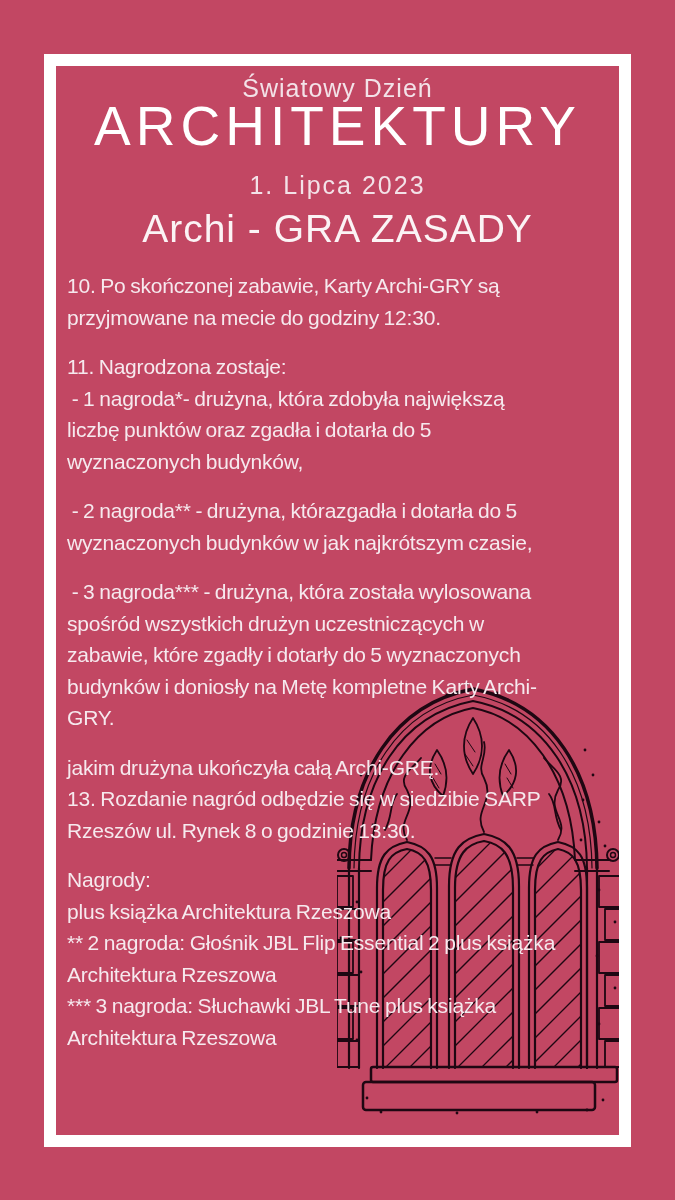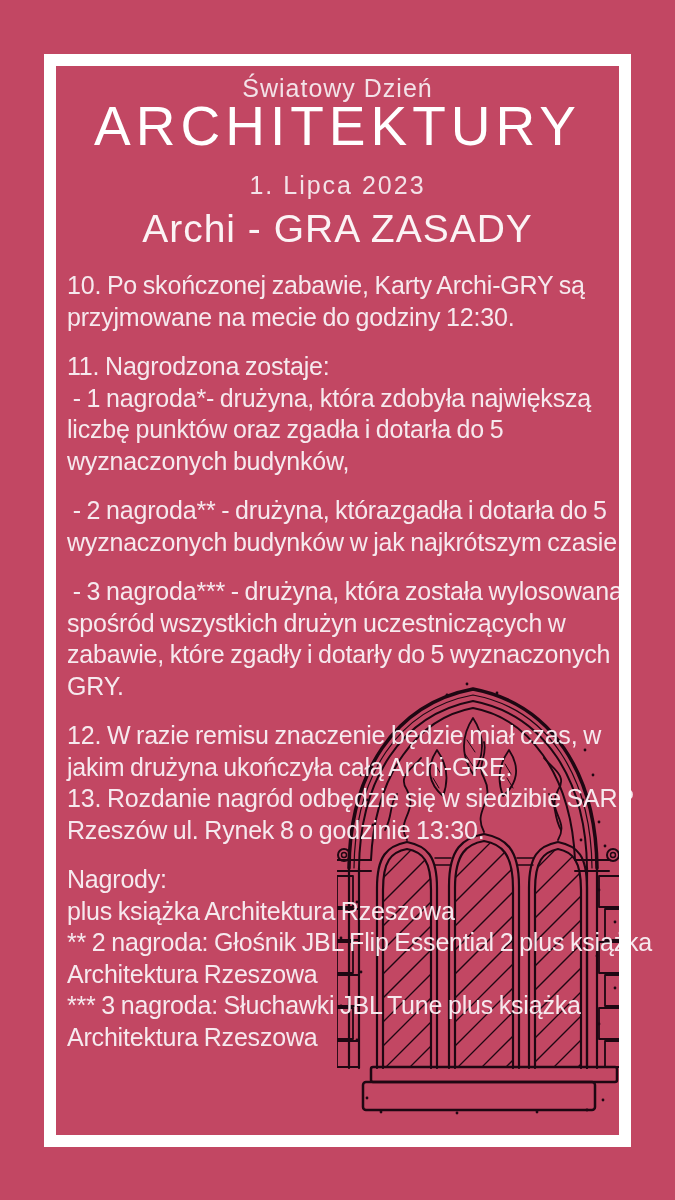--- a/index.html
+++ b/index.html
@@ -16,21 +16,21 @@
     box-sizing:border-box;z-index:5;pointer-events:none;
   }
   .centered{position:absolute;left:56px;width:563px;text-align:center;line-height:1;}
   .pretitle{top:76px;font-size:25px;letter-spacing:1px;color:#f3e2e8;z-index:4;}
   .title{top:99px;font-size:55px;font-weight:400;letter-spacing:5px;color:var(--title,#ffffff);z-index:4;}
   .date{top:153px;font-size:25px;letter-spacing:2px;color:#f3e2e8;z-index:4;margin-top:20px;}
   .section-heading{top:209px;font-size:39px;letter-spacing:1px;color:#fbf3f5;z-index:4;}
   .rules{
     position:absolute;left:67px;top:252px;z-index:4;
     color:var(--text,#f6e9ee);
-    font-size:25px;line-height:31.5px;
+    font-size:21px;line-height:31.5px;
     letter-spacing:-0.2px;word-spacing:-1px;
   }
   .rules p{margin:0 0 18px 0;}
   .line{white-space:pre;}
   .illustration{position:absolute;left:337px;top:680px;z-index:2;color:var(--ink,#1e0712);}
   .illustration *{vector-effect:none;}
 </style>
 </head>
 <body>
 
@@ -169,25 +169,25 @@
     <p>
       </p>
       <div class="line"> - 2 nagroda** - drużyna, którazgadła i dotarła do 5</div>
       <div class="line">wyznaczonych budynków w jak najkrótszym czasie,</div>
     <p></p>
     <p>
       </p>
       <div class="line"> - 3 nagroda*** - drużyna, która została wylosowana</div>
       <div class="line">spośród wszystkich drużyn uczestniczących w</div>
       <div class="line">zabawie, które zgadły i dotarły do 5 wyznaczonych</div>
+      <div class="line">budynków i doniosły na Metę kompletne Karty Archi-</div>
       <div class="line">GRY.</div>
     <p></p>
     <p>
       </p>
-      <div class="line">12. W razie remisu znaczenie będzie miał czas, w</div>
       <div class="line">jakim drużyna ukończyła całą Archi-GRĘ.</div>
       <div class="line">13. Rozdanie nagród odbędzie się w siedzibie SARP</div>
       <div class="line">Rzeszów ul. Rynek 8 o godzinie 13:30.</div>
     <p></p>
     <p>
       </p>
       <div class="line">Nagrody:</div>
       <div class="line">plus książka Architektura Rzeszowa</div>
       <div class="line">** 2 nagroda: Głośnik JBL Flip Essential 2 plus książka</div>
       <div class="line">Architektura Rzeszowa</div>

